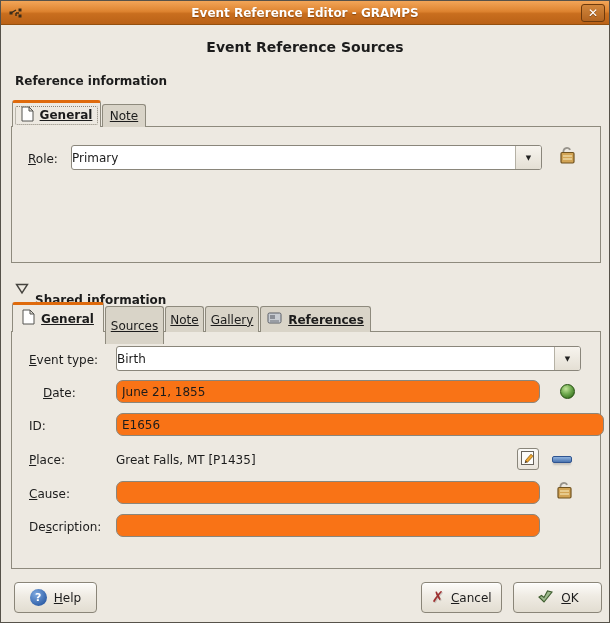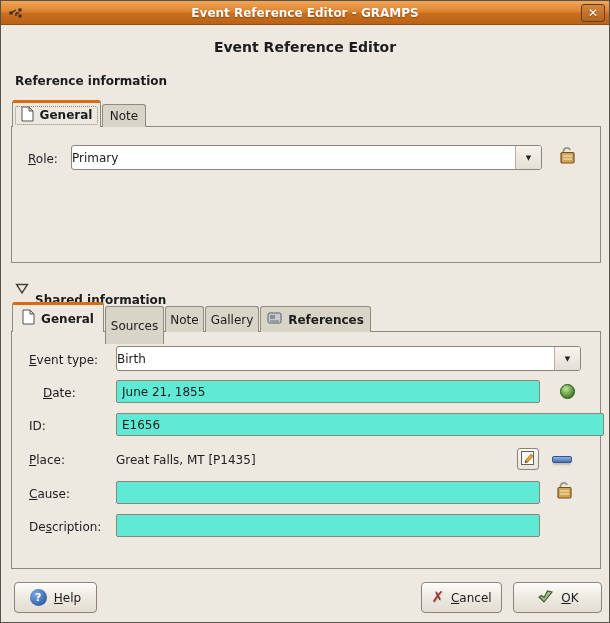--- a/index.html
+++ b/index.html
@@ -30,32 +30,32 @@
     text-shadow:0 1px 0 rgba(90,40,0,.6);cursor:default;
   }
   
   .dialog-heading{position:absolute;left:0;top:38px;width:100%;text-align:center;
     font-size:14px;font-weight:bold;}
   .section-label{position:absolute;font-weight:bold;font-size:12px;}
   
   .tab{
     position:absolute;background:#D9D4C8;border:1px solid #8E8A7D;border-bottom:none;
     border-radius:3px 3px 0 0;display:flex;align-items:center;justify-content:center;
-    gap:6px;font-size:12px;padding:0 8px;z-index:1;
+    gap:6px;font-size:12px;padding:0 8px;z-index:1;text-decoration:underline;
   }
   .tab.active{
     background:#EDE9E1;border-top:3px solid #DF6A0C;font-weight:bold;z-index:3;
   }
   .focus-ring{position:absolute;inset:3px 2px 2px 2px;border:1px dotted #8A8578;border-radius:2px;pointer-events:none;}
   .nb-frame{position:absolute;border:1px solid #8E8A7D;background:#EDE9E1;z-index:0;}
   
   .fld-label{position:absolute;font-size:12px;white-space:nowrap;}
   .entry{
-    position:absolute;height:23px;background:#5eead4;border:1px solid #8A867B;
-    border-radius:2px;font-family:inherit;font-size:12px;color:#1C1C1C;
+    position:absolute;height:23px;background:#f97316;border:1px solid #8A867B;
+    border-radius:7px;font-family:inherit;font-size:12px;color:#1C1C1C;
     padding:0 5px;outline:none;
   }
   .combo{
     position:absolute;height:25px;background:#FFFFFF;border:1px solid #8A867B;
     border-radius:3px;display:flex;align-items:center;
   }
   .combo-text{flex:1;font-size:12px;}
   .combo-arrow{
     width:26px;height:100%;display:flex;align-items:center;justify-content:center;
     background:linear-gradient(180deg,#F7F4EE 0%,#E4DFD4 100%);
@@ -108,21 +108,21 @@
         <path d="M3 8 L8 5 M8 8 L11 8 M8 8 L8 11" stroke="#3A2C1A" stroke-width="1.4" fill="none"></path>
         <rect x="1.5" y="6.5" width="3" height="3" fill="#3A2C1A"></rect>
         <rect x="10.5" y="3.5" width="3" height="3" fill="#3A2C1A"></rect>
         <rect x="10.5" y="9.5" width="3" height="3" fill="#3A2C1A"></rect>
       </svg>
     </span>
     <span class="title">Event Reference Editor - GRAMPS</span>
     <span class="close-btn">✕</span>
   </div>
 
-  <div class="dialog-heading">Event Reference Editor</div>
+  <div class="dialog-heading">Event Reference Sources</div>
 
   <div class="section-label" style="left:14px;top:73px;">Reference information</div>
 
   <div class="tab active" style="left:11px;top:99px;width:89px;height:27px;">
     <span>
       <svg width="13" height="16" viewBox="0 0 13 16">
         <path d="M1 1 h7 l4 4 v10 h-11 z" fill="#FFFFFF" stroke="#555550" stroke-width="1"></path>
         <path d="M8 1 l4 4 h-4 z" fill="#DCD8D0" stroke="#555550" stroke-width="1"></path>
       </svg>
     </span>

